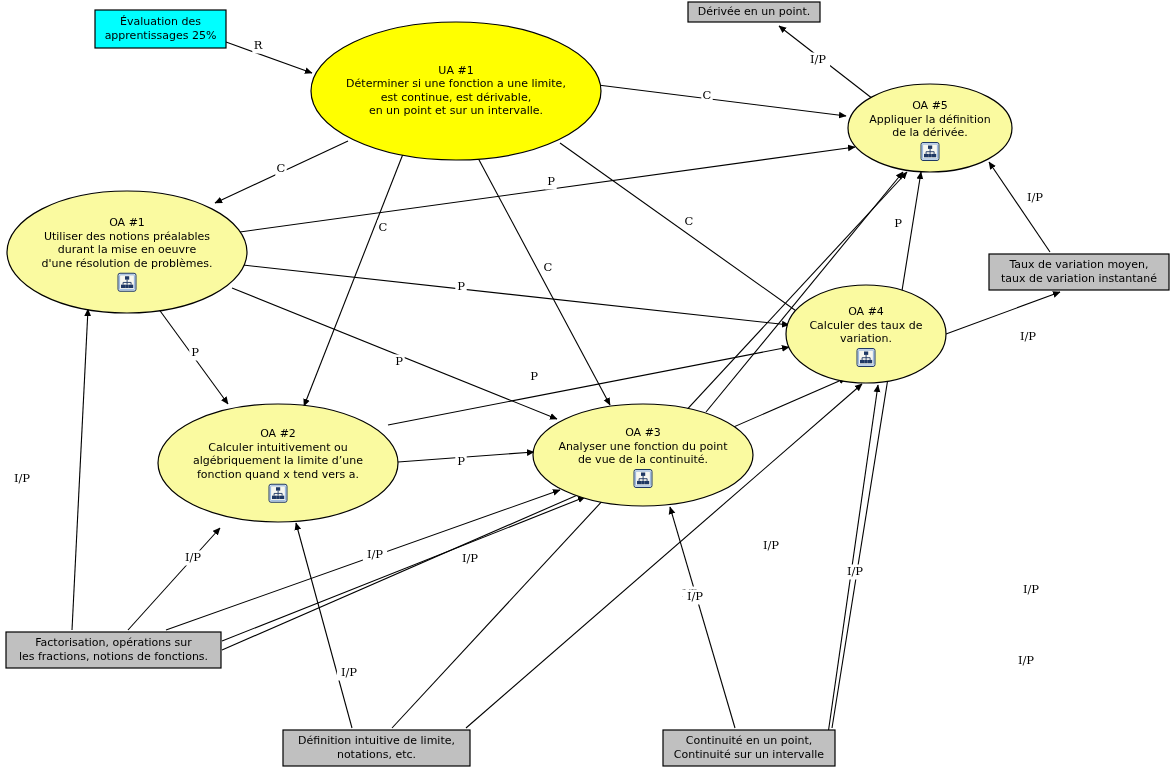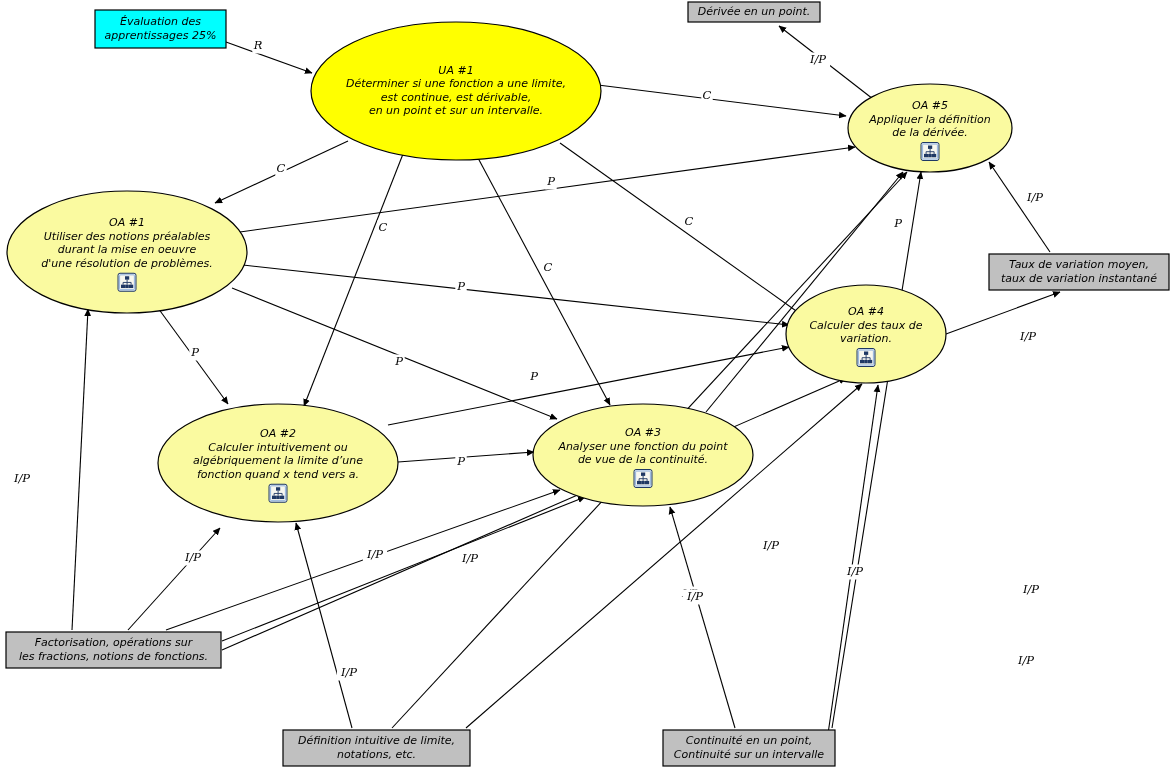--- a/index.html
+++ b/index.html
@@ -1,18 +1,18 @@
 <!DOCTYPE html>
 <html><head>
 <meta charset="utf-8">
 <style>
   html,body{margin:0;padding:0;background:#ffffff;}
   body{width:1171px;height:768px;overflow:hidden;
        font-family:"DejaVu Sans","Liberation Sans",sans-serif;}
-  #stage{position:relative;width:1171px;height:768px;background:#fff;font-style:italic;}
+  #stage{position:relative;width:1171px;height:768px;background:#fff;}
   svg.layer{position:absolute;left:0;top:0;width:1171px;height:768px;}
   text{font-family:"DejaVu Sans","Liberation Sans",sans-serif;fill:#000;}
   .node-label{font-size:11px;text-anchor:middle;dominant-baseline:middle;}
   .edge-label{font-family:"DejaVu Serif","Liberation Serif",serif;font-size:11.5px;text-anchor:middle;dominant-baseline:middle;fill:#000;}
   .edge{stroke:#000;stroke-width:1.1;fill:none;}
   .ell{stroke:#000;stroke-width:1.2;}
   .boxrect{stroke:#000;stroke-width:1.2;}
 </style>
 </head>
 <body>

